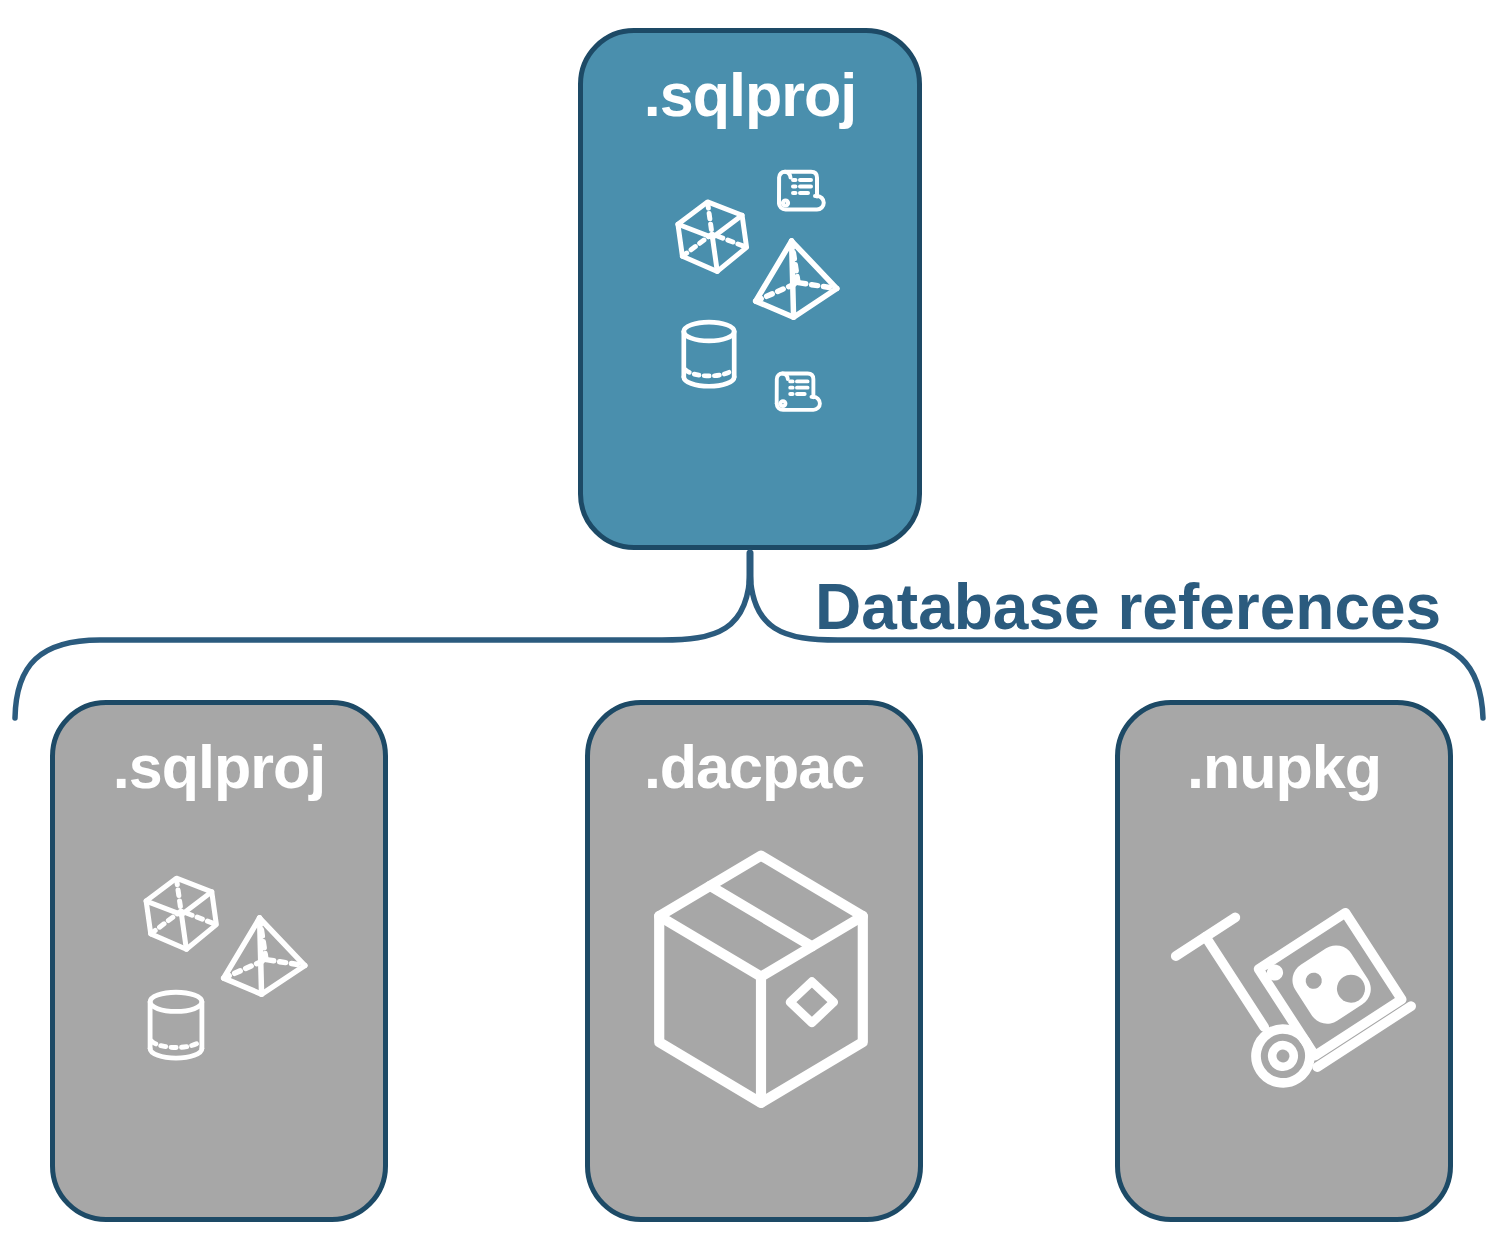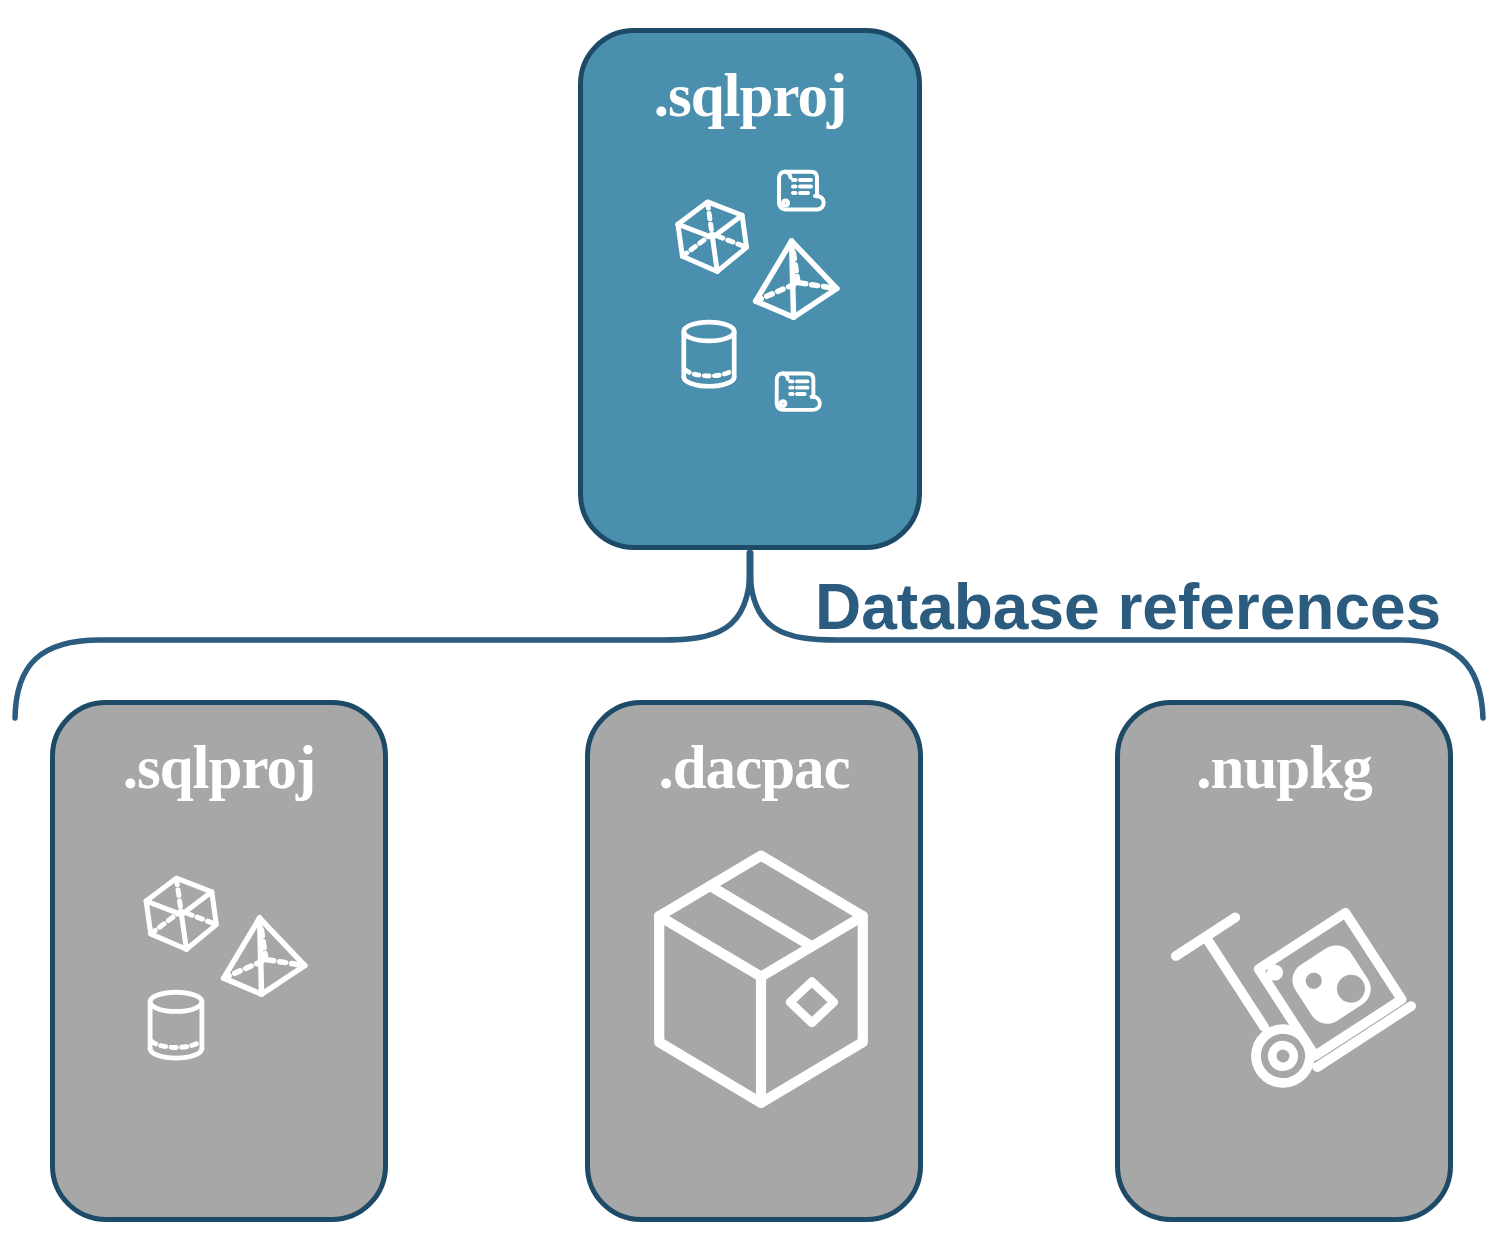--- a/index.html
+++ b/index.html
@@ -10,21 +10,20 @@
     --label-text:#FFFFFF;
   }
   html,body{margin:0;padding:0;background:#fff;}
   .canvas{
     position:relative;width:1500px;height:1250px;background:#fff;overflow:hidden;
     font-family:"Liberation Sans", sans-serif;
   }
   .node{
     position:absolute;box-sizing:border-box;border-radius:56px;
     border:5px solid var(--node-border);
-    font-family:Liberation Serif, serif;
   }
   .node.top{left:578px;top:28px;width:344px;height:522px;background:var(--top-fill);}
   .node.child{top:700px;width:338px;height:522px;background:var(--child-fill);}
   .node.child.c0{left:50px;}
   .node.child.c1{left:585px;}
   .node.child.c2{left:1115px;}
   .node-label{
     position:absolute;left:0;right:0;top:32px;text-align:center;
     font-size:61px;font-weight:bold;letter-spacing:-1px;color:var(--label-text);
     line-height:1;

